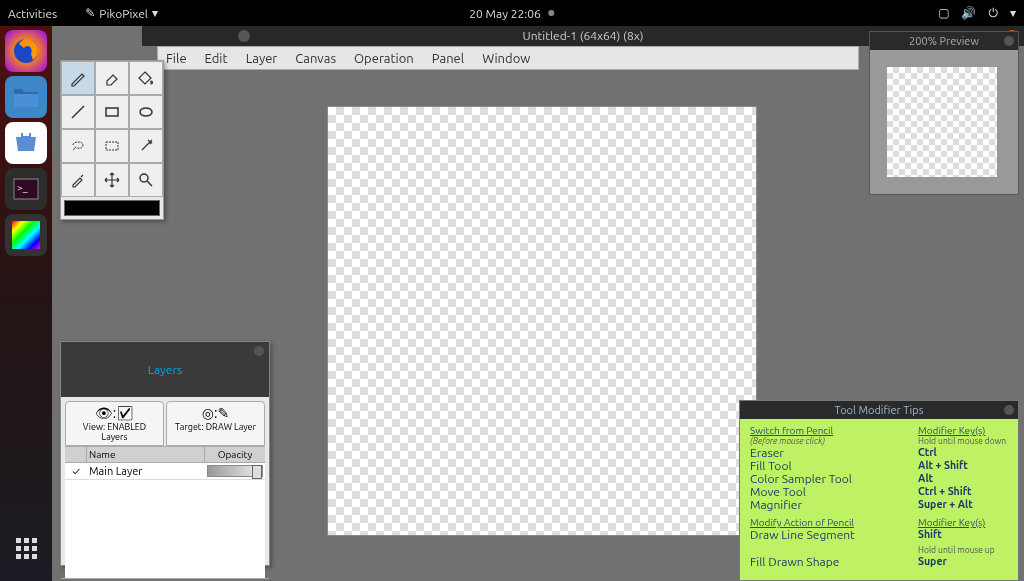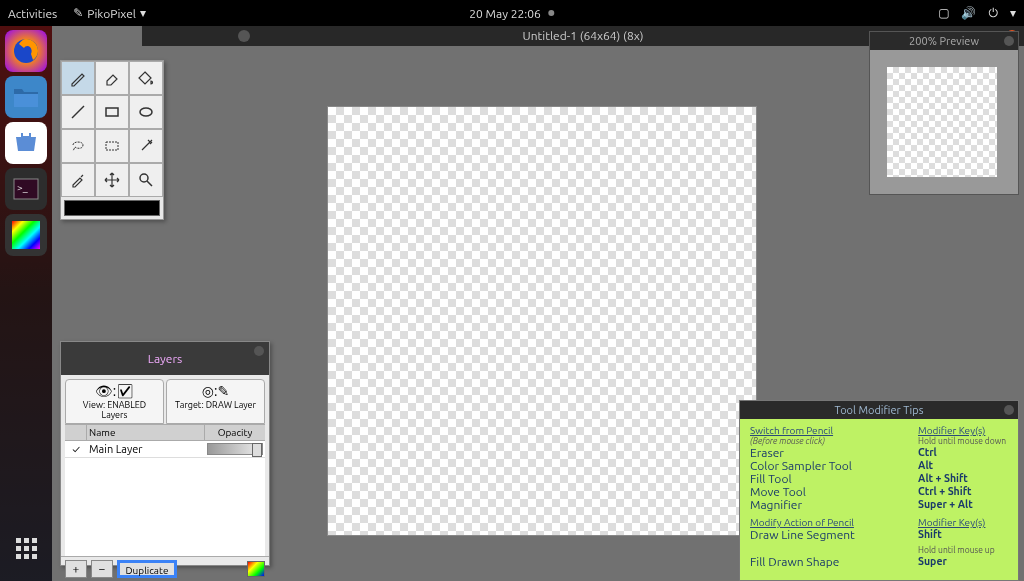--- a/index.html
+++ b/index.html
@@ -1,19 +1,19 @@
 <!DOCTYPE html>
 <html><head>
 <meta charset="utf-8">
 <style>
 * { margin: 0; padding: 0; box-sizing: border-box; font-family: Ubuntu, Arial, sans-serif; }
 body { width: 1024px; height: 581px; background: linear-gradient(to bottom, #8B0000 0%, #2a0a0a 50%, #1a1a2a 100%); overflow: hidden; position: relative; }
 
 .topbar { height: 26px; background: #000; color: #ddd; display: flex; align-items: center; padding: 0 8px; font-size: 12px; position: relative; }
-.topbar .left { display: flex; gap: 16px; align-items: center; }
+.topbar .left { display: flex; gap: 28px; align-items: center; }
 .topbar .app-menu { display: flex; align-items: center; gap: 4px; }
 .topbar .center { position: absolute; left: 50%; transform: translateX(-50%); display: flex; align-items: center; gap: 8px; }
 .topbar .right { position: absolute; right: 8px; display: flex; gap: 12px; align-items: center; }
 .topbar .dot { width: 6px; height: 6px; background: #888; border-radius: 50%; display: inline-block; }
 
 .dock { position: absolute; left: 0; top: 26px; width: 52px; background: rgba(30,30,30,0.5); height: 555px; display: flex; flex-direction: column; align-items: center; padding-top: 4px; gap: 4px; }
 .dock-item { width: 42px; height: 42px; border-radius: 8px; display: flex; align-items: center; justify-content: center; font-size: 22px; }
 .dock-apps { margin-top: auto; margin-bottom: 12px; }
 .dock-item.firefox { background: radial-gradient(circle, #ff9500 30%, #9400ff 100%); color: #fff; }
 .dock-item.files { background: #3d87c9; color: #fff; }
@@ -40,21 +40,21 @@
 .tool-cell.active { background: #c5d9e8; }
 .color-swatch { height: 16px; margin: 3px; background: #000; border: 1px solid #666; }
 
 .preview-panel { position: absolute; right: 5px; top: 5px; width: 150px; background: #999; border: 1px solid #555; }
 .preview-title { background: #2a2a2a; color: #aaa; font-size: 11px; text-align: center; padding: 3px; position: relative; }
 .preview-title .pdot { position: absolute; right: 4px; top: 4px; width: 10px; height: 10px; background: #555; border-radius: 50%; }
 .preview-body { padding: 17px; }
 .preview-checker { width: 110px; height: 110px; background-color: #fff; background-image: linear-gradient(45deg,#ddd 25%,transparent 25%,transparent 75%,#ddd 75%), linear-gradient(45deg,#ddd 25%,transparent 25%,transparent 75%,#ddd 75%); background-size: 12px 12px; background-position: 0 0, 6px 6px; }
 
 .layers-panel { position: absolute; left: 8px; top: 315px; width: 210px; height: 225px; background: #e9e9e9; border: 1px solid #888; box-shadow: 2px 2px 4px rgba(0,0,0,0.3); }
-.layers-title { background: #3a3a3a; color: #f0abfc; font-size: 12px; text-align: center; padding: 10px; position: relative; }
+.layers-title { background: #3a3a3a; color: #0ea5e9; font-size: 12px; text-align: center; padding: 21px; position: relative; }
 .layers-title .pdot { position: absolute; right: 5px; top: 4px; width: 10px; height: 10px; background: #555; border-radius: 50%; }
 .layers-tabs { display: flex; padding: 4px 4px 0 4px; gap: 2px; }
 .layer-tab { flex: 1; background: #f5f5f5; border: 1px solid #aaa; border-radius: 4px 4px 0 0; padding: 3px; font-size: 9px; text-align: center; }
 .layer-tab .tab-icon { display: block; font-size: 14px; margin-bottom: 1px; }
 .layers-header { display: flex; background: #d0d0d0; font-size: 10px; border-top: 1px solid #aaa; border-bottom: 1px solid #aaa; margin: 0 4px; }
 .layers-header .col1 { width: 22px; border-right: 1px solid #aaa; padding: 2px; }
 .layers-header .col2 { flex: 1; border-right: 1px solid #aaa; padding: 2px; }
 .layers-header .col3 { width: 60px; padding: 2px; text-align: center; }
 .layers-list { background: #fff; margin: 0 4px; height: 115px; font-size: 11px; }
 .layer-row { display: flex; border-bottom: 1px solid #ddd; }
@@ -153,20 +153,29 @@
 </div>
 
 <div class="workspace">
 
   <div class="win-title">
     <span class="minbtn"></span>
     <span>Untitled-1 (64x64) (8x)</span>
     <span class="closebtn"></span>
   </div>
 
+  <div class="menubar">
+    <span>File</span>
+    <span>Edit</span>
+    <span>Layer</span>
+    <span>Canvas</span>
+    <span>Operation</span>
+    <span>Panel</span>
+    <span>Window</span>
+  </div>
 
   <div class="canvas-area">
     <div class="checker"></div>
   </div>
 
   <div class="tool-palette">
     <div class="tool-grid">
       <div class="tool-cell active">
           <svg width="18" height="18" viewBox="0 0 18 18">
             <path d="M3 15 L13 5 L15 7 L5 17 L3 17 Z" fill="none" stroke="#333" stroke-width="1.2"></path>
@@ -295,26 +304,26 @@
         <div class="tips-flex">
           <div class="tips-note" style="flex:1">(Before mouse click)</div>
           <div class="tips-note-r">Hold until mouse down</div>
         </div>
         <div id="tips-rows1">
             <div class="tips-row">
               <div class="tleft">Eraser</div>
               <div class="tright">Ctrl</div>
             </div>
             <div class="tips-row">
+              <div class="tleft">Fill Tool</div>
+              <div class="tright">Alt + Shift</div>
+            </div>
+            <div class="tips-row">
               <div class="tleft">Color Sampler Tool</div>
               <div class="tright">Alt</div>
-            </div>
-            <div class="tips-row">
-              <div class="tleft">Fill Tool</div>
-              <div class="tright">Alt + Shift</div>
             </div>
             <div class="tips-row">
               <div class="tleft">Move Tool</div>
               <div class="tright">Ctrl + Shift</div>
             </div>
             <div class="tips-row">
               <div class="tleft">Magnifier</div>
               <div class="tright">Super + Alt</div>
             </div>
           </div>

